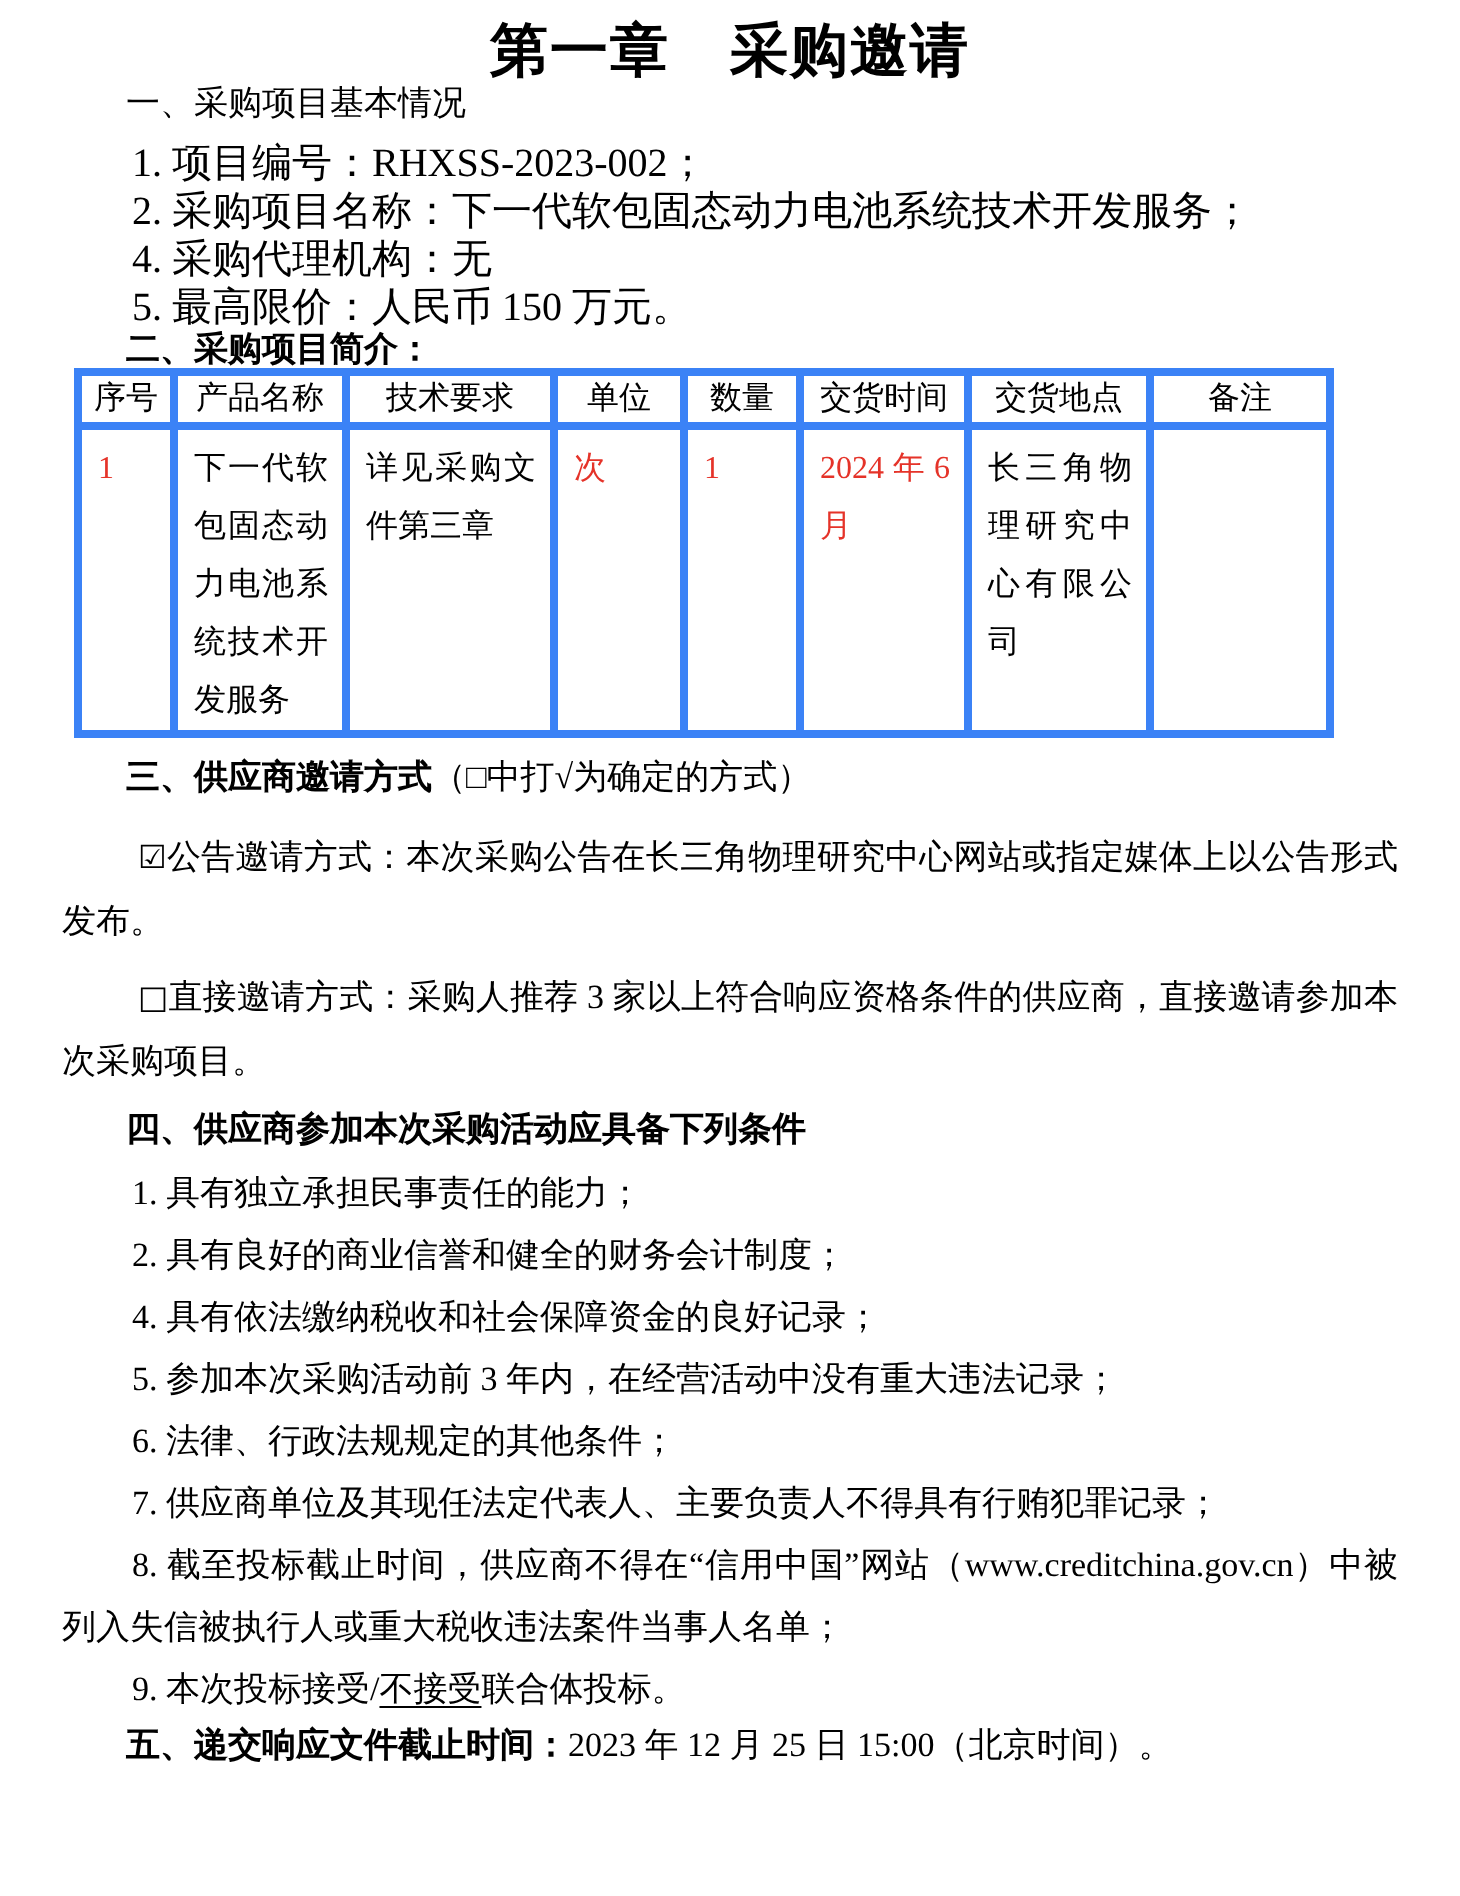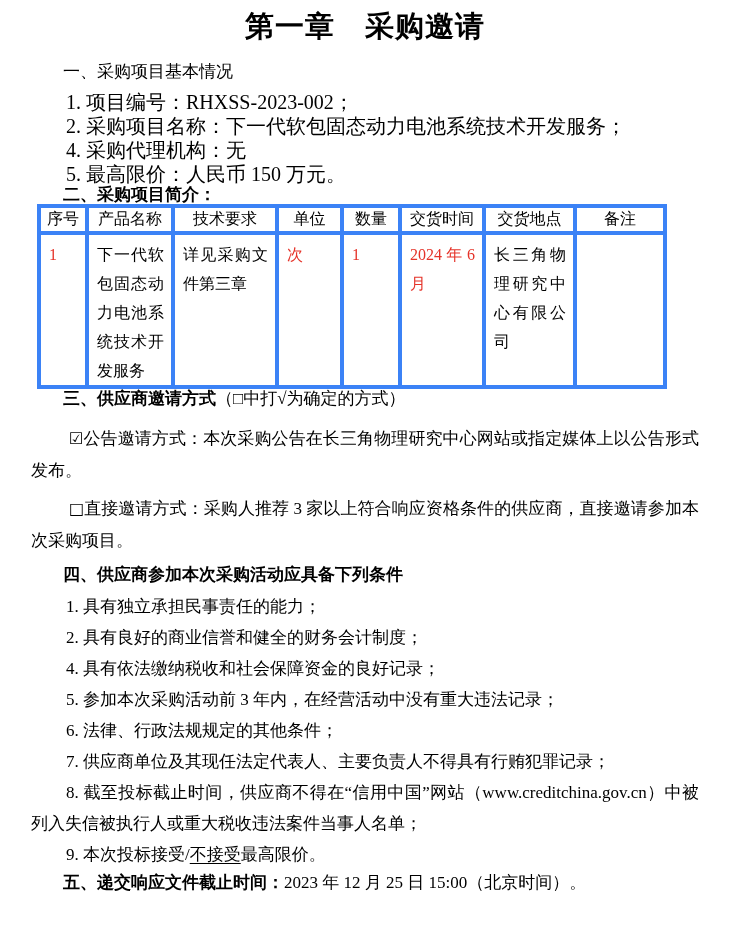--- a/index.html
+++ b/index.html
@@ -18,21 +18,20 @@
   .doc-title {
     font-family: "Liberation Sans", sans-serif;
     font-weight: bold;
     font-size: 29px; line-height: 32px;
     text-align: center;
     letter-spacing: 1px;
   }
   .h-reg {
     font-size: 17px; line-height: 20px;
     padding-left: 32px;
-    margin-top: 20px;
   }
   .s1-list { margin-top: 8px; }
   .s1-list p {
     font-size: 20px; line-height: 24px;
     padding-left: 35px;
   }
   .h-bold {
     font-family: "Liberation Sans", sans-serif;
     font-weight: bold;
     font-size: 17px; line-height: 18px;
@@ -63,21 +62,21 @@
   .tbl tr.tbody td {
     height: 146px;
     vertical-align: top;
     padding: 5px 7px 0 8px;
     line-height: 29px;
     text-align: justify;
     text-justify: inter-character;
     word-break: break-all;
   }
   .red { color: #e53329; }
-  .h3-wrap { line-height: 20px; }
+  .h3-wrap { margin-top: 10px; line-height: 20px; }
   .p-opt {
     font-size: 17px; line-height: 32px;
     text-indent: 38px;
     text-align: justify;
     text-justify: inter-character;
   }
   .p-opt.first { margin-top: 14px; }
   .p-opt.second { margin-top: 6px; }
   .cbx { font-family: "DejaVu Sans", sans-serif; font-size: 16px; }
   .h4 { margin-top: 8px; line-height: 20px; }
@@ -167,21 +166,21 @@
 
   <div class="s4-list">
     <p>1. 具有独立承担民事责任的能力；</p>
     <p>2. 具有良好的商业信誉和健全的财务会计制度；</p>
     <p>4. 具有依法缴纳税收和社会保障资金的良好记录；</p>
     <p>5. 参加本次采购活动前 3 年内，在经营活动中没有重大违法记录；</p>
     <p>6. 法律、行政法规规定的其他条件；</p>
     <p>7. 供应商单位及其现任法定代表人、主要负责人不得具有行贿犯罪记录；</p>
     <p>8. 截至投标截止时间，供应商不得在“信用中国”网站（www.creditchina.gov.cn）中被列入失信被执行人或重大税收违法案件当事人名单；</p>
     <p>
-      <span>9. 本次投标接受/</span><span class="u">不接受</span><span>最高限价。</span>
+      <span>9. 本次投标接受/</span><span class="u">不接受</span><span>联合体投标。</span>
     </p>
   </div>
 
   <div class="s5">
     <span class="lbl">五、递交响应文件截止时间：</span><span>2023 年 12 月 25 日 15:00（北京时间）。</span>
   </div>
 
 </div>
 
 </body></html>

